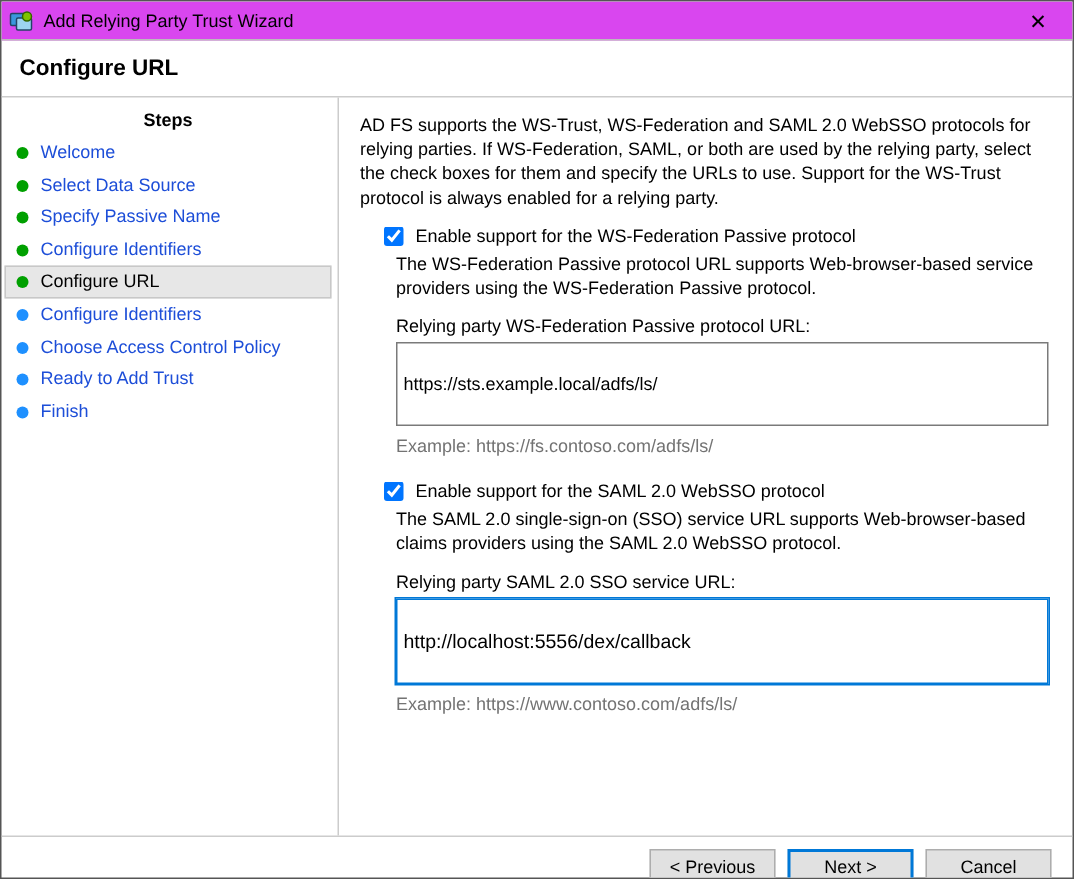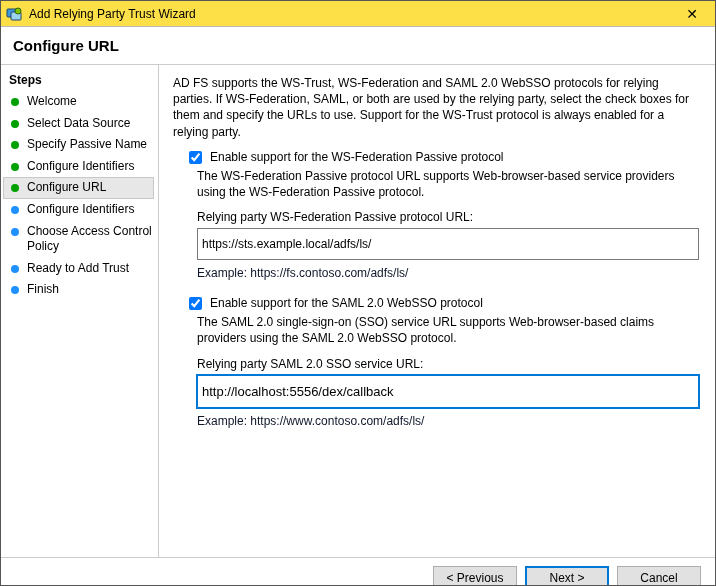--- a/index.html
+++ b/index.html
@@ -13,38 +13,39 @@
     height: 586px;
     overflow: hidden;
     border: 1px solid #555;
   }
   .titlebar {
     display: flex;
     align-items: center;
     height: 26px;
     padding: 0 6px 0 4px;
     border-bottom: 1px solid #bbb;
-    background: #fde047;
+    background: #d946ef;
   }
   .titlebar .icon { width: 18px; height: 18px; margin-right: 6px; display:flex;align-items:center;justify-content:center;}
   .titlebar .title { flex: 1; font-size: 12px; }
   .titlebar .close { width: 34px; height: 22px; display:flex;align-items:center;justify-content:center; font-size:14px; }
   .header {
     padding: 10px 12px 10px 12px;
     border-bottom: 1px solid #ccc;
   }
   .header h1 { margin:0; font-size: 15px; font-weight: bold; }
   .body {
     display: flex;
     height: 492px;
   }
   .sidebar {
-    width: 158px;
+    width: 225px;
     border-right: 1px solid #ccc;
     padding: 6px 0 0 0;
+    text-align: center;
   }
   .sidebar-heading {
     font-weight: bold;
     padding: 2px 10px 4px 8px;
     font-size: 12px;
   }
   .step {
     display: flex;
     align-items: flex-start;
     padding: 3px 6px 3px 8px;
@@ -59,45 +60,45 @@
     padding: 2px 4px 2px 5px;
   }
   .step .bullet {
     width: 8px; height: 8px; border-radius: 50%;
     background: #1e90ff;
     margin: 4px 8px 0 2px;
     flex-shrink: 0;
   }
   .step.completed .bullet { background: #00a000; }
   .step.current .bullet { background: #00a000; }
-  .step .label { color: #000000; line-height: 1.3; }
+  .step .label { color: #1d4ed8; line-height: 1.3; }
   .step.current .label { color: #000; }
   .content {
     flex: 1;
     padding: 10px 16px 0 14px;
     overflow: auto;
   }
   .content p { margin: 0 0 10px 0; line-height: 1.35; }
   .checkrow { display:flex; align-items:flex-start; margin: 6px 0 4px 0; padding-left: 16px; }
   .checkrow input[type=checkbox] { margin: 1px 8px 0 0; }
   .indent { margin-left: 24px; }
   .field-label { margin: 8px 0 4px 0; }
   input[type=text] {
     width: 100%;
     font-family: inherit;
     font-size: 12px;
-    padding: 8px 4px;
+    padding: 20px 4px;
     border: 1px solid #7a7a7a;
   }
   input[type=text].focused {
     border: 1px solid #0078d7;
     outline: 1px solid #0078d7;
     font-size: 13px;
   }
-  .example { color: #0f172a; margin: 6px 0 16px 0; }
+  .example { color: #737373; margin: 6px 0 16px 0; }
   .footer {
     border-top: 1px solid #ccc;
     height: 40px;
     display:flex;
     align-items:center;
     justify-content:flex-end;
     padding: 0 14px;
     gap: 8px;
   }
   .footer button {

